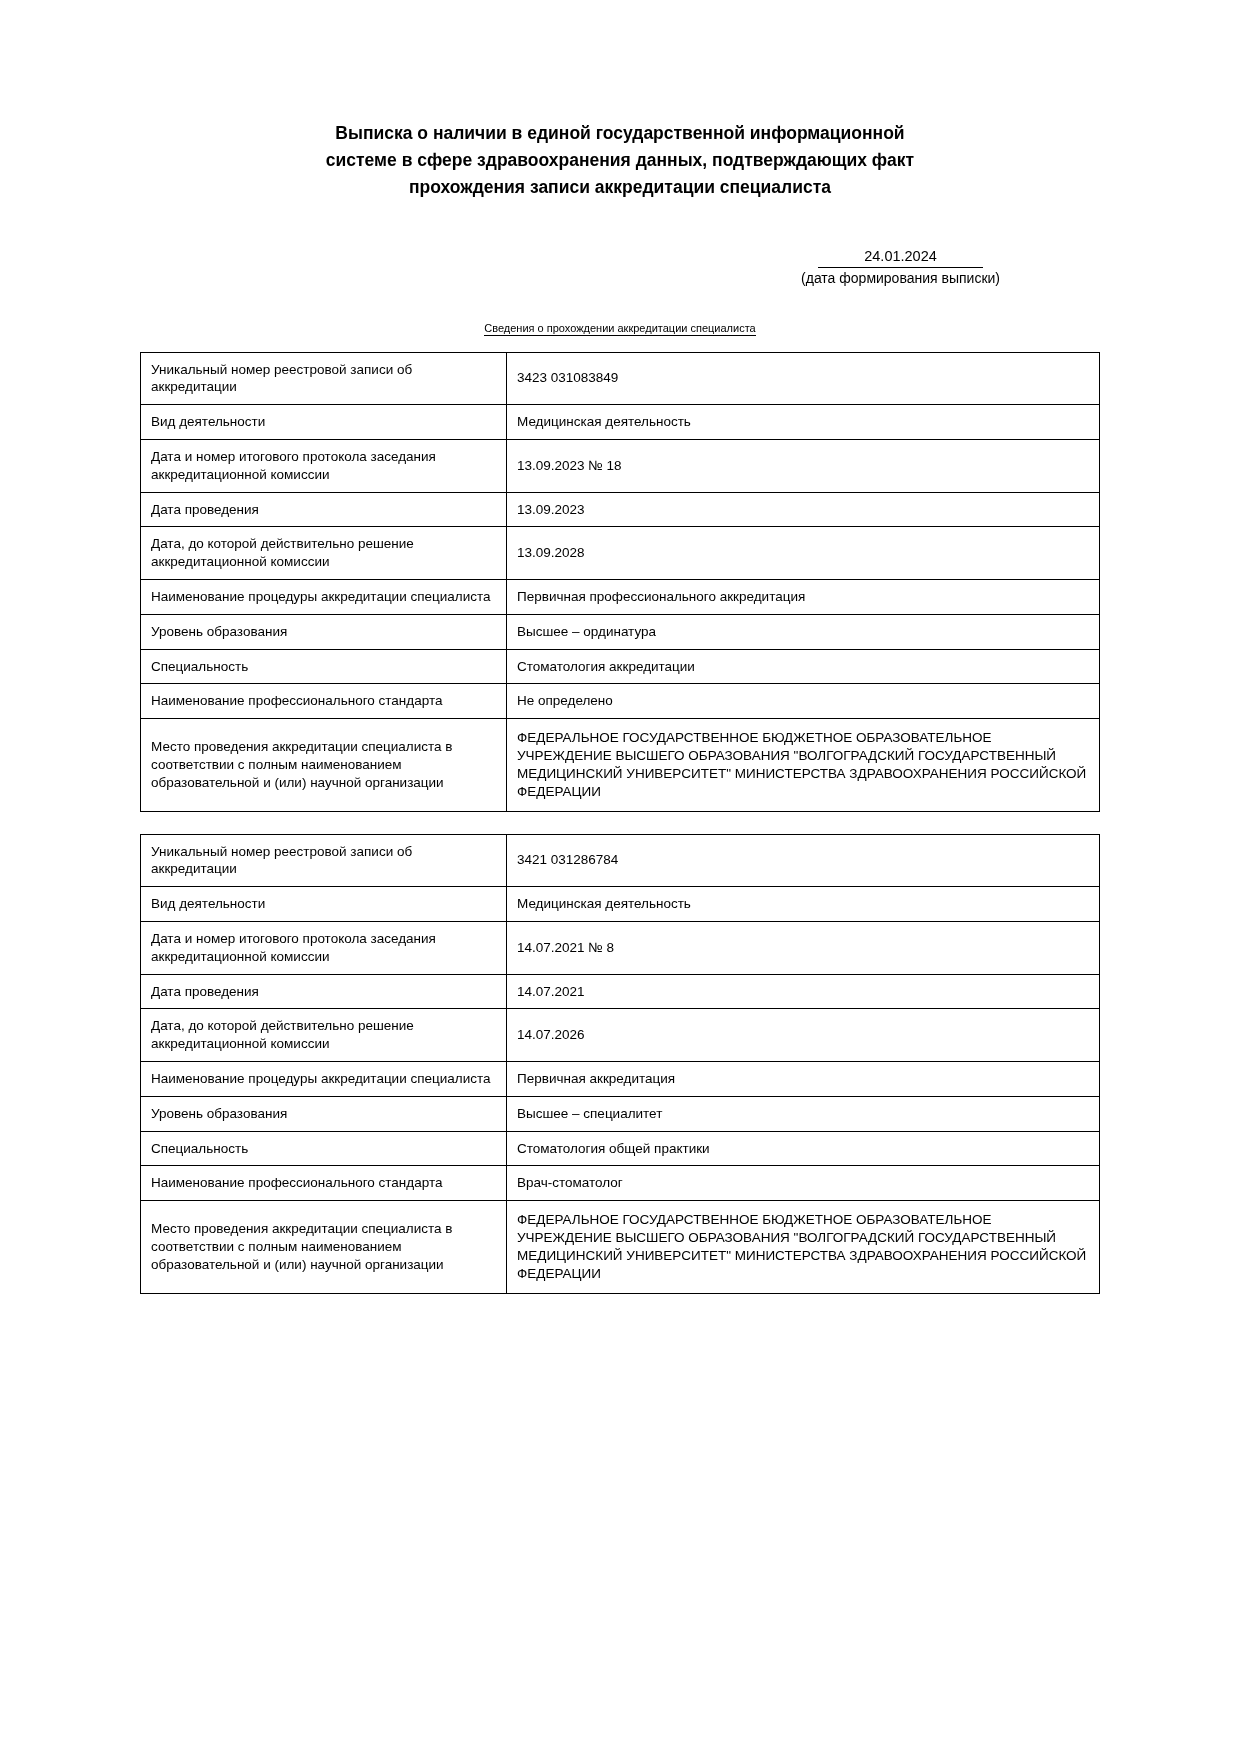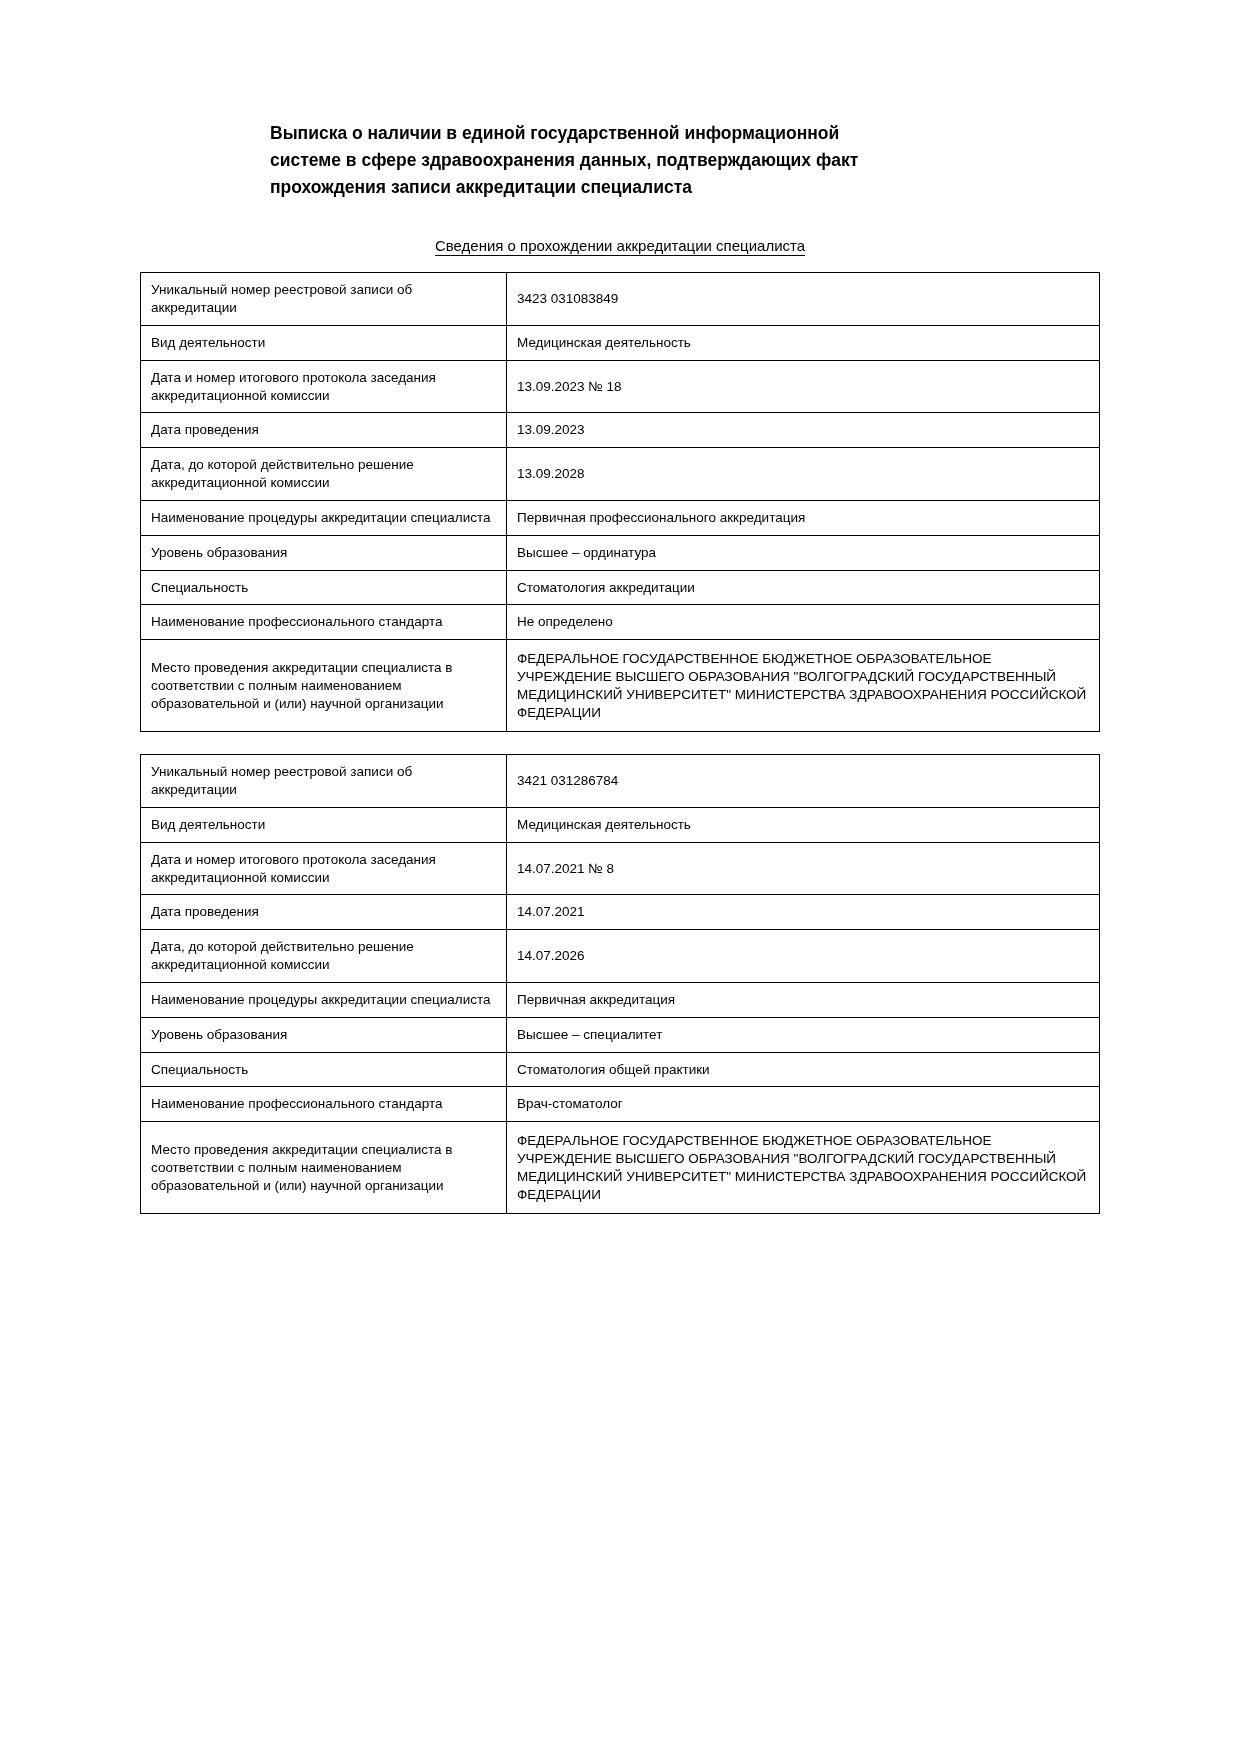--- a/index.html
+++ b/index.html
@@ -15,20 +15,21 @@
     -webkit-font-smoothing: antialiased;
   }
   .page {
     width: 1240px;
     min-height: 1755px;
     box-sizing: border-box;
     padding: 120px 140px 60px 140px;
     position: relative;
   }
   .doc-title {
+    text-align: center;
     font-size: 17.5px;
     font-weight: bold;
     line-height: 1.55;
     margin: 0 auto;
     width: 700px;
   }
   .doc-title div {
     white-space: nowrap;
   }
   .date-block {
@@ -53,21 +54,21 @@
   }
   .intro {
     margin-top: 34px;
     text-align: center;
     font-size: 14.5px;
     line-height: 1.45;
   }
   .section-underline {
     margin-top: 36px;
     text-align: center;
-    font-size: 15px;
+    font-size: 11px;
   }
   .section-underline span {
     border-bottom: 1px solid #000;
     padding-bottom: 1px;
   }
   .record-heading {
     margin-top: 22px;
     text-align: center;
     font-size: 17px;
     font-weight: bold;
@@ -110,20 +111,26 @@
 <body>
 
 <div class="page">
 
   <div class="doc-title">
     <div>Выписка о наличии в единой государственной информационной</div>
     <div>системе в сфере здравоохранения данных, подтверждающих факт</div>
     <div>прохождения записи аккредитации специалиста</div>
   </div>
 
+  <div class="date-block">
+    <div class="date-inner">
+      <div class="date-value">24.01.2024</div>
+      <div class="date-caption">(дата формирования выписки)</div>
+    </div>
+  </div>
 
   <div class="intro">
   </div>
 
   <div class="section-underline">
     <span>Сведения о прохождении аккредитации специалиста</span>
   </div>
 
 
   <table class="acc">

